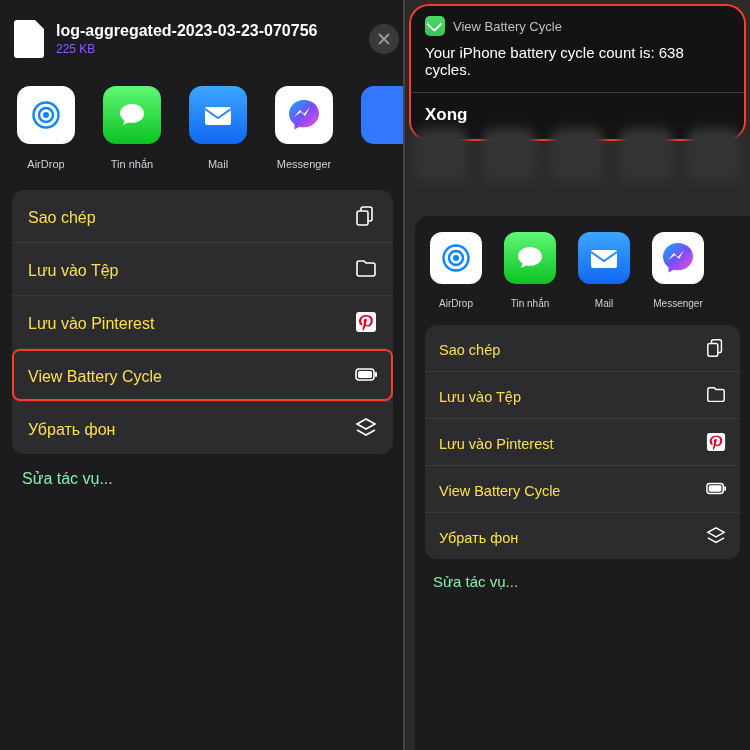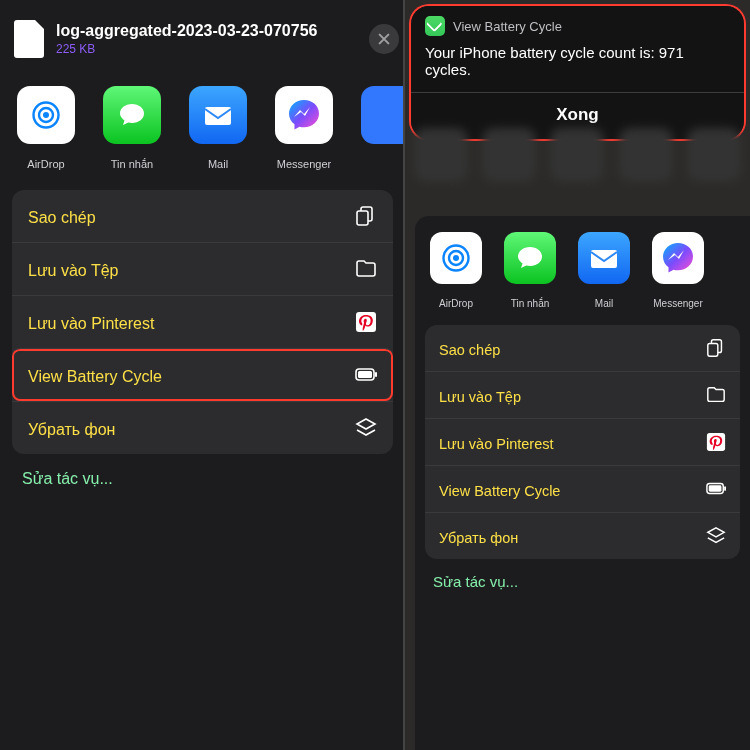--- a/index.html
+++ b/index.html
@@ -113,21 +113,21 @@
   }
   .notif-app-icon::after{
     content:""; position:absolute; inset:4px;
     border:2px solid #fff; border-radius:3px; border-top:none; border-right:none;
     transform:rotate(-45deg) translate(1px,-2px);
   }
   .notif-app-name{font-size:13px;color:#bfbfc4;}
   .notif-body{font-size:15px;margin:8px 0 14px;}
   .notif-sep{height:1px;background:#3d3d40;margin:0 -14px;}
   .notif-done{
-    text-align:center;
+    text-align:left;
     font-size:17px; font-weight:600;
     padding:12px 0 14px;
   }
 
   .blur-row{
     position:absolute; left:8px; right:8px; top:128px;
     height:74px; display:flex; gap:12px; justify-content:space-around;
     filter: blur(5px) brightness(.6);
   }
   .blur-item{ width:54px;height:54px;border-radius:12px;background:#555;}
@@ -298,21 +298,21 @@
   <a class="edit-link">Sửa tác vụ...</a>
 </div>
 
 <div class="panel panel-right">
 
   <div class="notif">
     <div class="notif-top">
       <div class="notif-app-icon"></div>
       <div class="notif-app-name">View Battery Cycle</div>
     </div>
-    <div class="notif-body">Your iPhone battery cycle count is: 971 cycles.</div>
+    <div class="notif-body">Your iPhone battery cycle count is: 638 cycles.</div>
     <div class="notif-sep"></div>
     <div class="notif-done">Xong</div>
   </div>
 
   <div class="blur-row">
     <div class="blur-item"></div>
       <div class="blur-item"></div>
       <div class="blur-item"></div>
       <div class="blur-item"></div>
       <div class="blur-item"></div>

